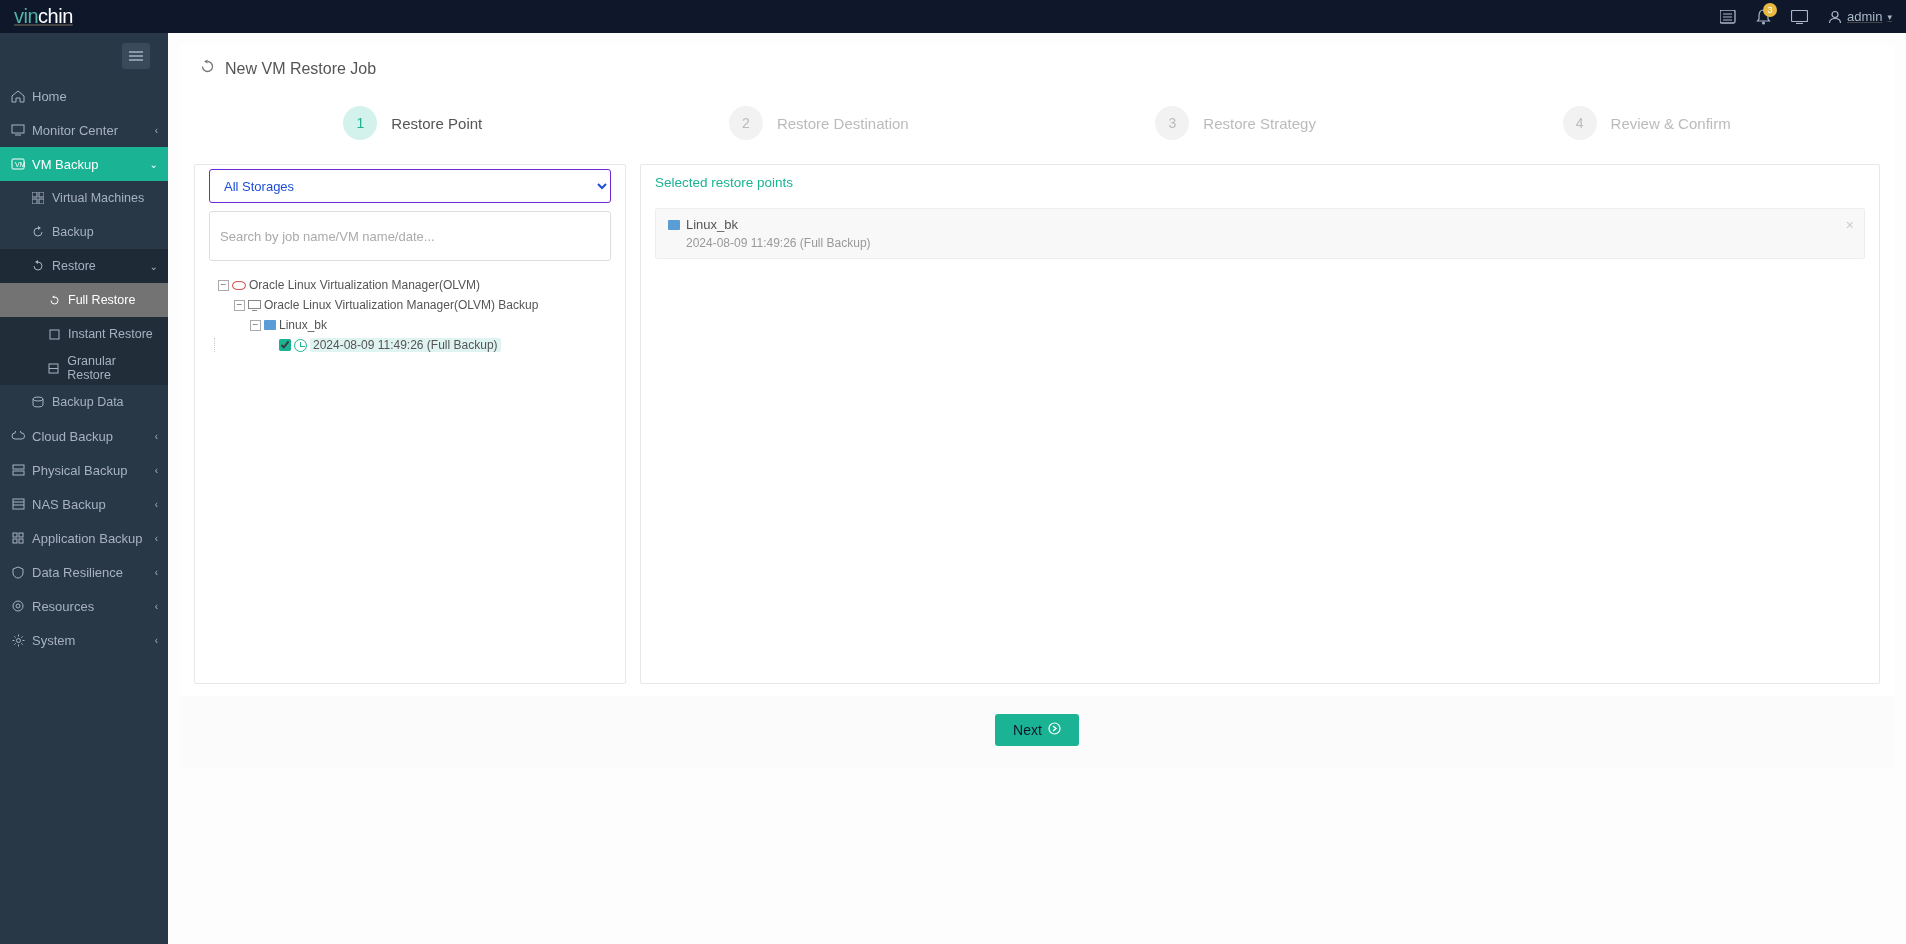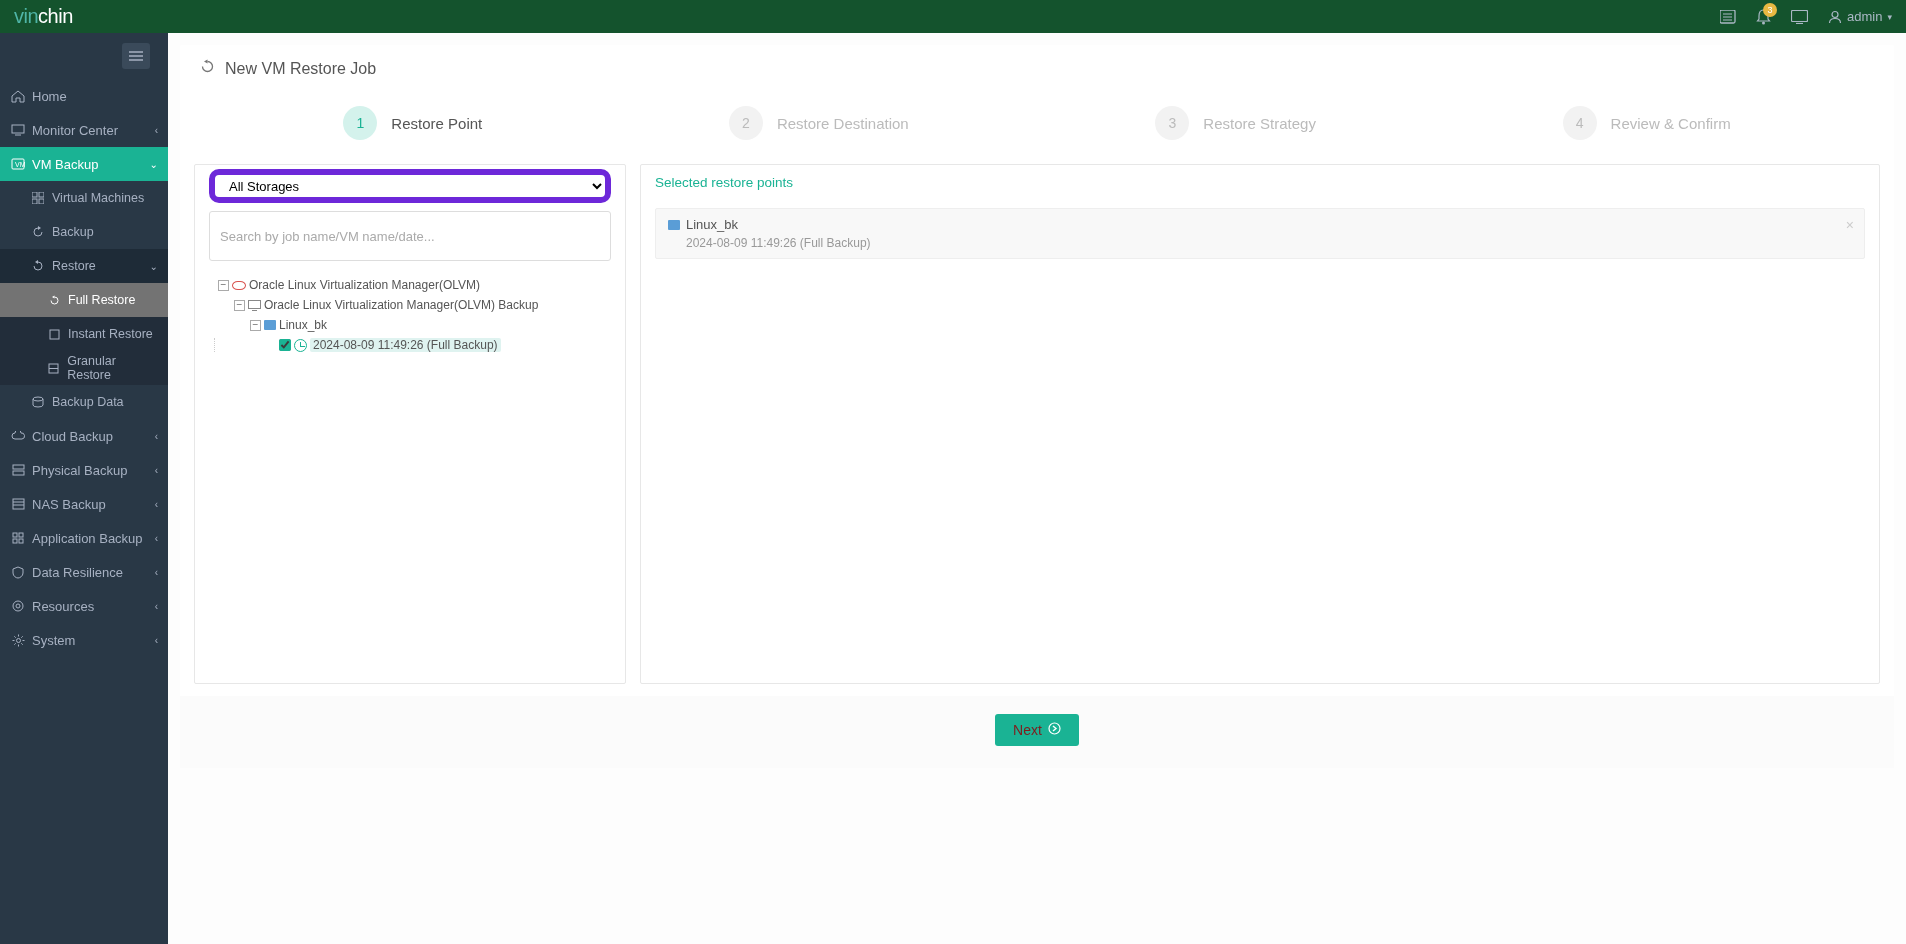--- a/index.html
+++ b/index.html
@@ -1,19 +1,19 @@
 <!DOCTYPE html>
 <html><head>
   <meta charset="utf-8">
   <style>
     * { margin: 0; padding: 0; box-sizing: border-box; }
     body { font-family: -apple-system, BlinkMacSystemFont, "Segoe UI", Helvetica, Arial, sans-serif; background: #fff; font-size: 13px; color: #444; }
     
     
-    .header { height: 33px; background: #14532d; display: flex; align-items: center; padding: 16px 14px; justify-content: space-between; }
+    .header { height: 33px; background: #0f172a; display: flex; align-items: center; padding: 16px 14px; justify-content: space-between; text-decoration: underline; }
     .logo { display: flex; align-items: baseline; }
     .logo-vin { color: #4fb5a7; font-size: 20px; font-weight: 400; letter-spacing: -0.5px; }
     .logo-chin { color: #fff; font-size: 20px; font-weight: 400; letter-spacing: -0.5px; }
     .header-right { display: flex; align-items: center; gap: 20px; }
     .header-icon { color: #aab8c5; cursor: pointer; display: inline-flex; align-items: center; }
     .notif-wrapper { position: relative; }
     .notif-badge { position: absolute; top: -6px; right: -6px; background: #e8b842; color: #fff; border-radius: 50%; width: 14px; height: 14px; font-size: 9px; display: flex; align-items: center; justify-content: center; }
     .header-user { display: flex; align-items: center; gap: 5px; color: #aab8c5; font-size: 13px; cursor: pointer; }
     
     
@@ -45,21 +45,21 @@
     .step-label { font-size: 15px; color: #bbb; }
     .step-label.active { color: #555; }
     
     
     .panels { display: flex; gap: 14px; padding: 0 14px 12px; }
     .panel { flex: 1; border: 1px solid #e7e7e7; border-radius: 2px; min-height: 520px; display: flex; flex-direction: column; }
     .panel-left { flex: 0 0 432px; }
     .panel-header { padding: 10px 14px; color: #1ab394; font-size: 13.5px; }
     .panel-body { padding: 4px 14px 14px; flex: 1; }
     
-    .storage-select { width: 100%; height: 34px; border: 6px solid #6d28d9; border-radius: 10px; padding: 0 10px; font-size: 13px; color: #000000; background: #fff; margin-bottom: 8px; }
+    .storage-select { width: 100%; height: 34px; border: 1px solid #6d28d9; border-radius: 3px; padding: 0 10px; font-size: 13px; color: #1d4ed8; background: #fff; margin-bottom: 8px; }
     .search-input { width: 100%; height: 50px; border: 1px solid #ddd; border-radius: 3px; padding: 0 10px; font-size: 13px; color: #555; }
     .search-input::placeholder { color: #aaa; }
     
     
     .tree { margin-top: 14px; font-size: 12px; color: #555; user-select: none; }
     .tree-row { display: flex; align-items: center; height: 20px; gap: 3px; }
     .tree-toggle { width: 11px; height: 11px; border: 1px solid #aaa; display: inline-flex; align-items: center; justify-content: center; font-size: 10px; line-height: 1; color: #666; cursor: pointer; background:#fff; }
     .tree-indent { display: inline-block; }
     .red-oval { display: inline-block; width: 14px; height: 9px; border: 1.5px solid #d9534f; border-radius: 50%/60%; }
     .monitor-icon { display: inline-flex; }
@@ -70,21 +70,21 @@
     .tree-label-selected { background: #dff3f0; padding: 0 3px; border-radius: 2px; }
     
     
     .selected-item { background: #f8f8f8; border: 1px solid #eee; border-radius: 2px; padding: 8px 12px; margin: 4px 0; position: relative; }
     .selected-item-header { display: flex; align-items: center; gap: 6px; font-size: 13px; color: #555; }
     .selected-item-detail { font-size: 12px; color: #999; margin-top: 4px; margin-left: 18px; }
     .selected-item-close { position: absolute; right: 10px; top: 8px; color: #ccc; font-size: 14px; cursor: pointer; }
     
     
     .page-footer { padding: 18px 0 22px; display: flex; justify-content: center; border-top: 0; background: #fbfbfb; }
-    .btn-next { background: #1ab394; color: #7f1d1d; border: none; padding: 8px 18px; border-radius: 3px; font-size: 14px; cursor: pointer; display: flex; align-items: center; gap: 6px; text-align: right; }
+    .btn-next { background: #1ab394; color: #0f172a; border: none; padding: 8px 18px; border-radius: 3px; font-size: 14px; cursor: pointer; display: flex; align-items: center; gap: 6px; text-align: right; }
   </style>
 </head>
 <body>
 
 <div class="header">
   <div class="logo">
     <span class="logo-vin">vin</span>
       <span class="logo-chin">chin</span>
   </div>
   <div class="header-right">

